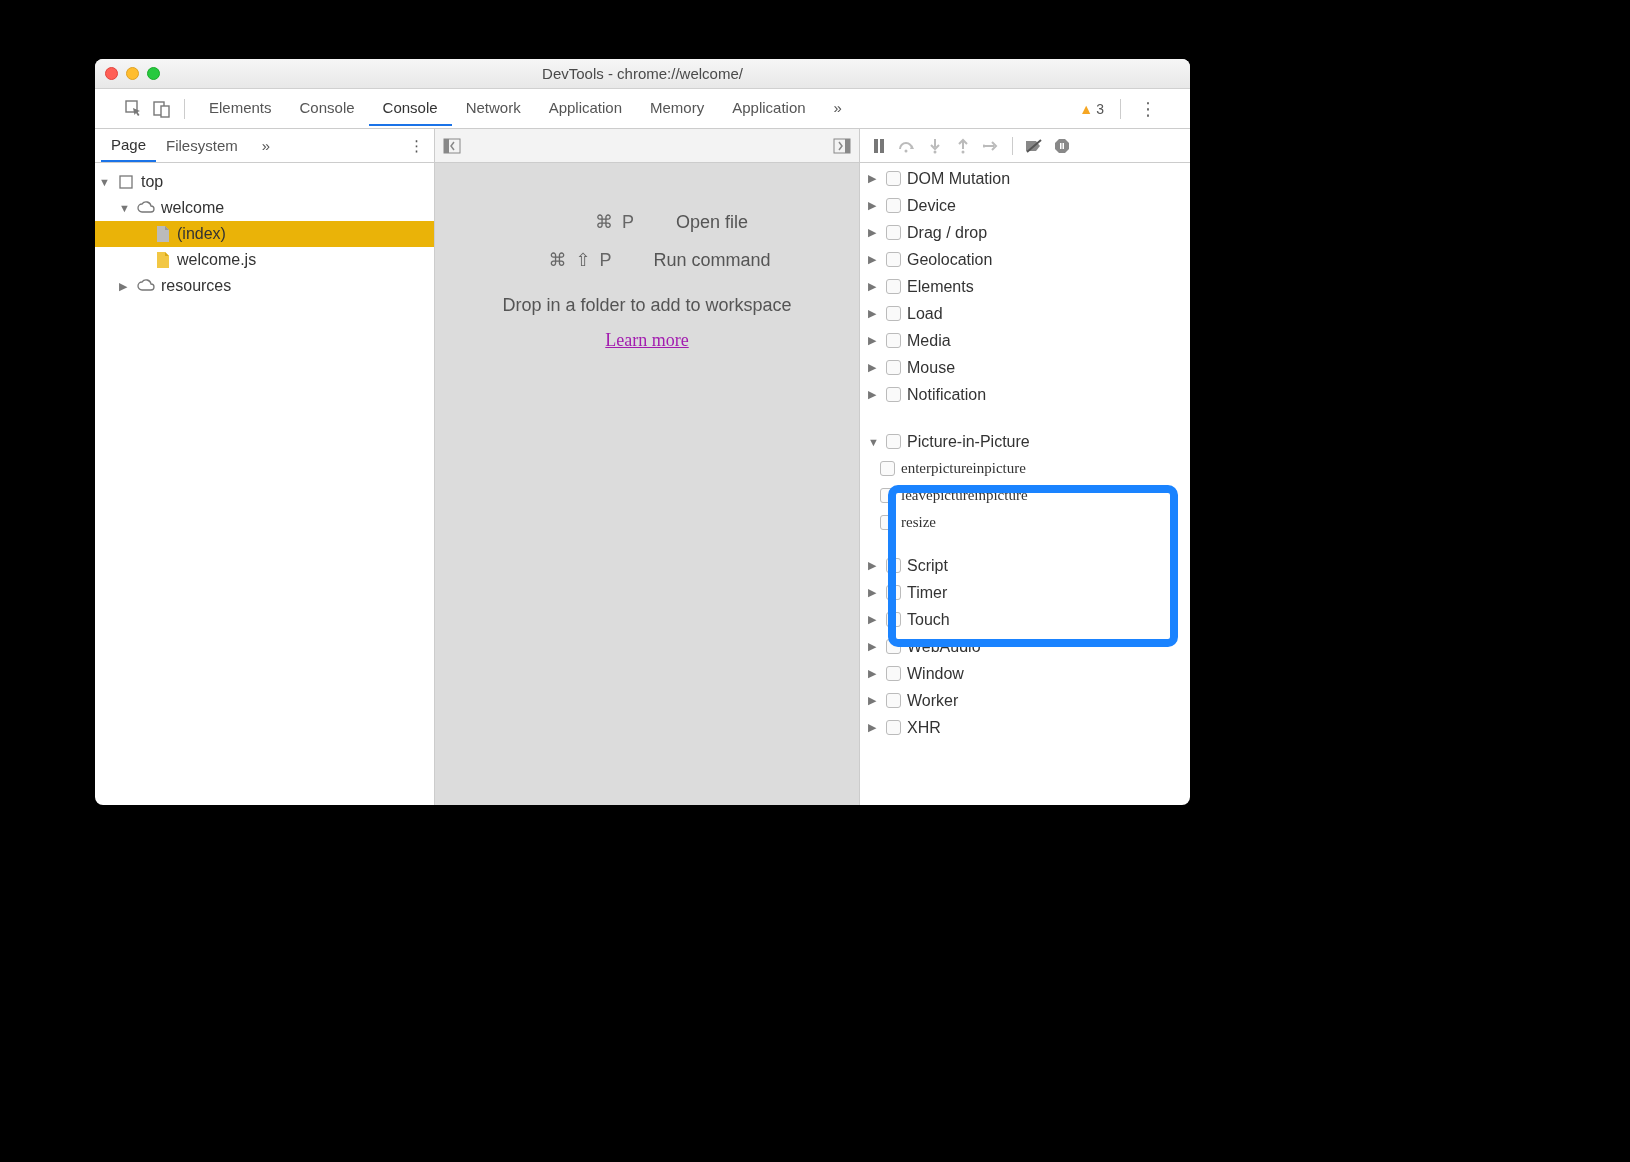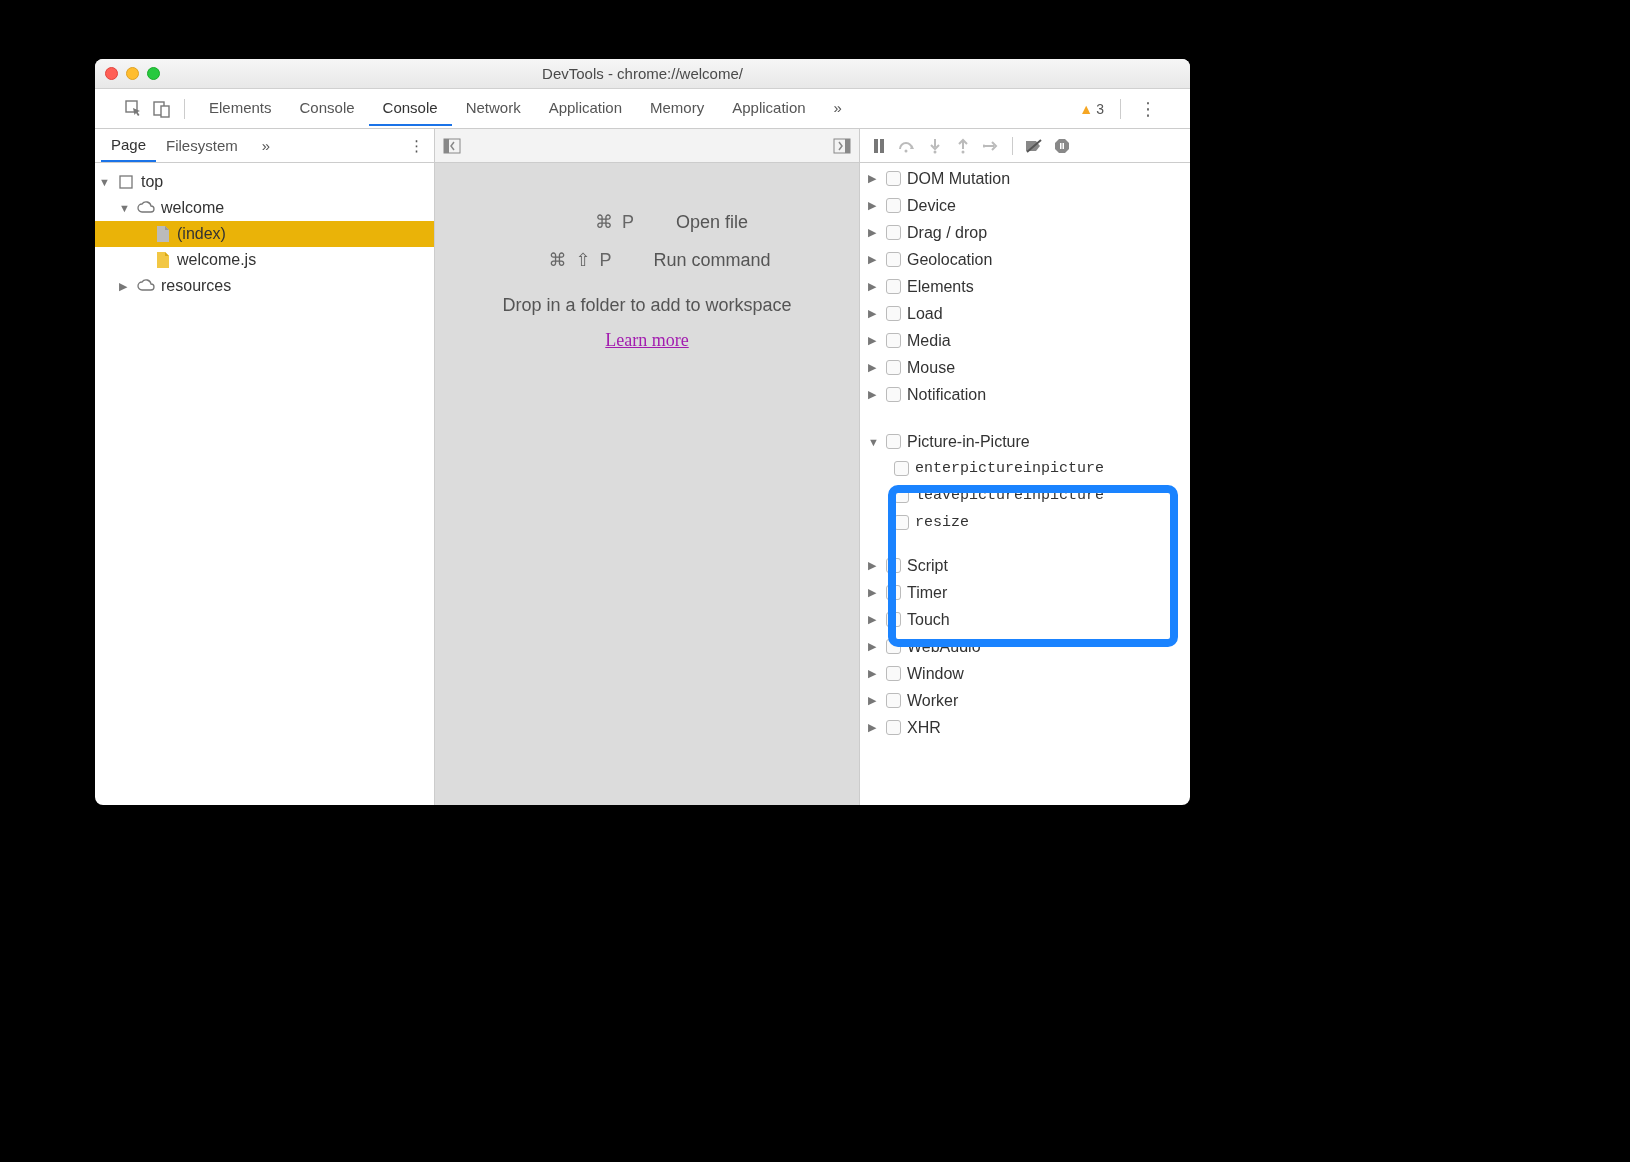--- a/index.html
+++ b/index.html
@@ -97,21 +97,21 @@
   width:330px; display:flex; flex-direction:column;
 }
 .right-tb {
   height:34px; border-bottom:1px solid #ccc; display:flex; align-items:center; gap:10px; padding:0 10px; color:#888;
 }
 .dbgicon { width:18px; height:18px; display:flex; align-items:center; justify-content:center;}
 .cat-list { flex:1; overflow:auto; font-size:16px; color:#333; padding-top:2px;}
 .cat { display:flex; align-items:center; height:27px; padding-left:8px; gap:6px;}
 .cat .caret { font-size:11px;}
 .chk { width:15px; height:15px; border:1px solid #bbb; border-radius:3px; background:#fafafa; flex-shrink:0;}
-.sub { padding-left:34px; font-family: Liberation Mono, monospace; font-size:15px;}
+.sub { padding-left:20px; font-family: Liberation Serif, serif; font-size:15px;}
 .highlight-box {
   position:absolute;
   border:8px solid #1a83ff;
   border-radius:10px;
   pointer-events:none;
 }
 svg { display:block; }
 </style>
 </head>
 <body>

